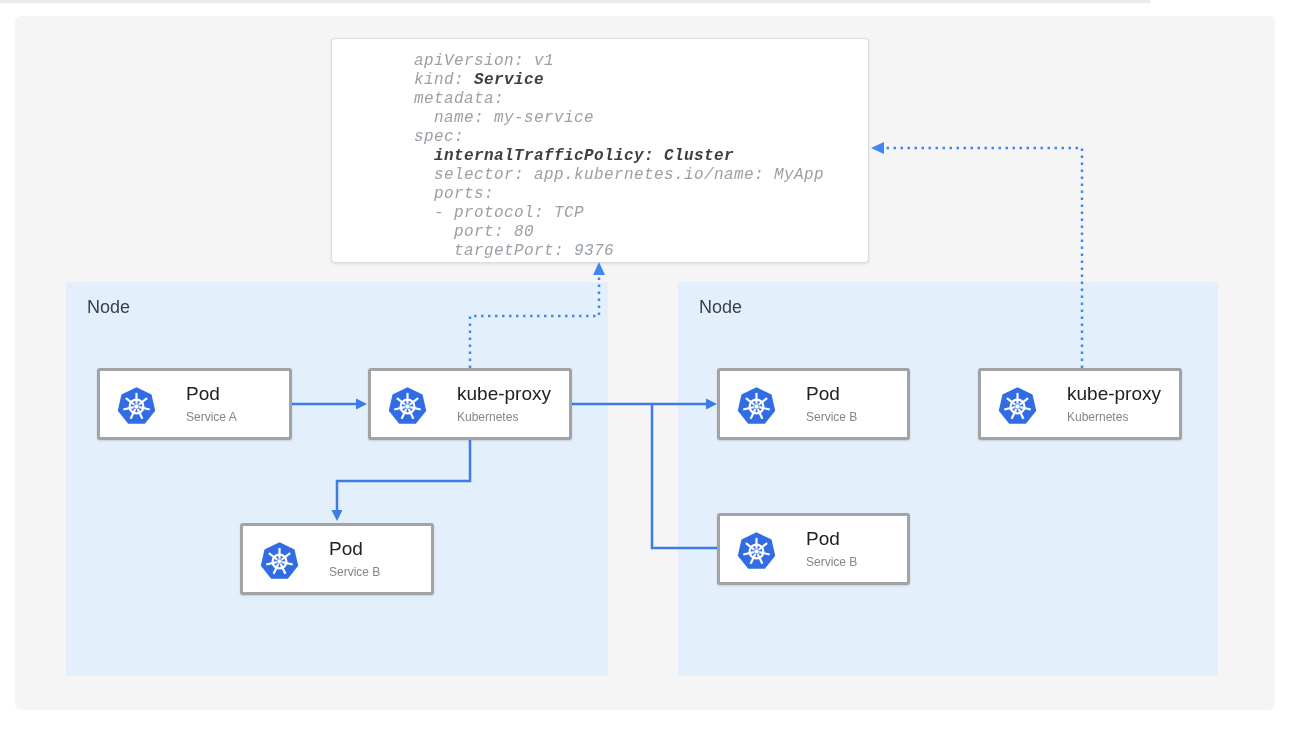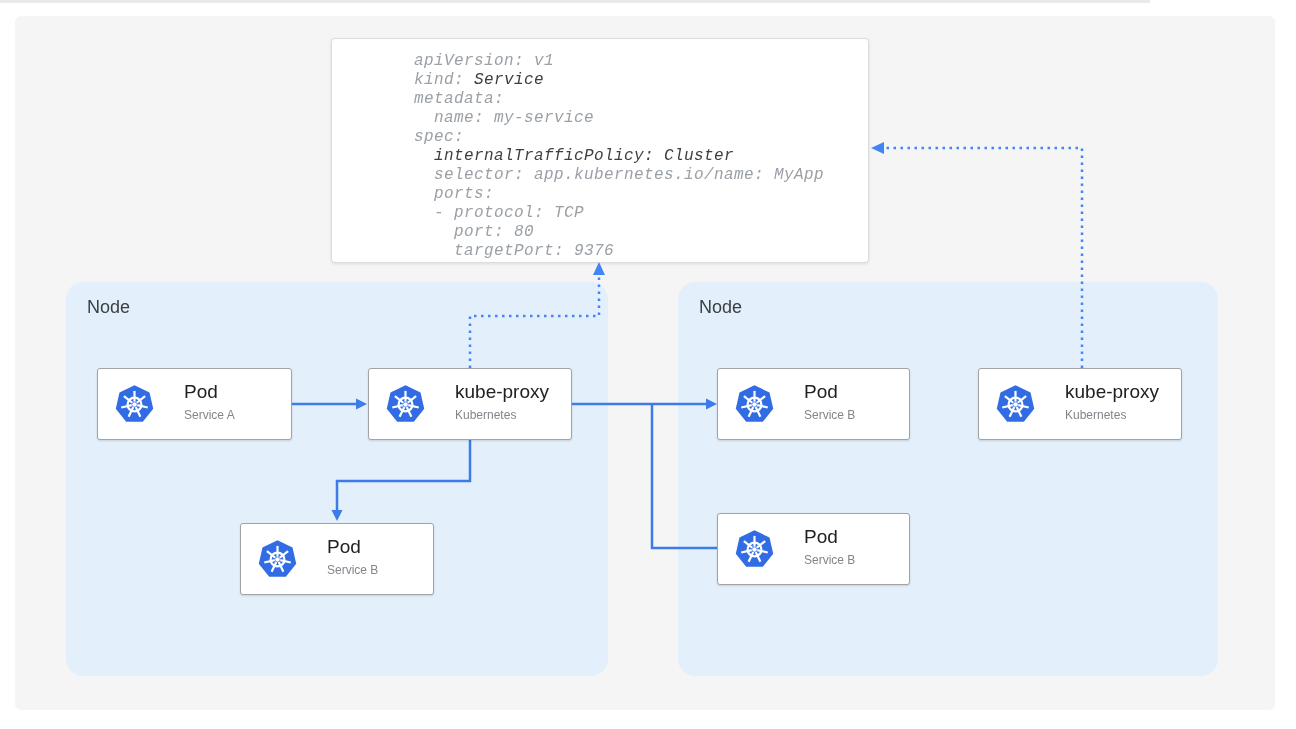--- a/index.html
+++ b/index.html
@@ -22,30 +22,30 @@
   .canvas{position:absolute;left:15px;top:16px;width:1260px;height:694px;
           background:var(--canvas-bg);border-radius:6px;}
 
   
   .yaml-card{position:absolute;left:331px;top:38px;width:538px;height:225px;
              background:#ffffff;border:1px solid #dadce0;border-radius:4px;
              box-shadow:0 1px 3px rgba(60,64,67,.12);}
   .code{padding:13px 0 0 82px;font-family:"Liberation Mono",monospace;
         font-style:italic;font-size:16px;letter-spacing:.4px;line-height:19px;
         color:var(--code);white-space:pre;}
-  .code .code-bold{font-weight:normal;color:var(--code-bold);}
-
-  
-  .node{position:absolute;top:282px;height:394px;background:var(--node-bg);border-radius:17px;}
+  .code .code-bold{font-weight:bold;color:var(--code-bold);}
+
+  
+  .node{position:absolute;top:282px;height:394px;background:var(--node-bg);border-radius:0;}
   .node-left{left:66px;width:542px;}
   .node-right{left:678px;width:540px;}
   .node-label{position:absolute;left:21px;top:15px;font-size:18px;color:#3a3f44;}
 
   
-  .card{position:absolute;height:72px;background:#ffffff;border:1px solid #a3a3a3;
+  .card{position:absolute;height:72px;background:#ffffff;border:3px solid #a3a3a3;
         border-radius:3px;box-shadow:0 1px 2px rgba(60,64,67,.18);}
   .k8s-icon{position:absolute;left:16px;top:15px;width:41px;height:41px;display:block;}
   .card-text{position:absolute;left:86px;top:11px;}
   .card-title{font-size:19px;line-height:24px;color:var(--title);}
   .card-subtitle{font-size:12px;line-height:20px;margin-top:1px;color:var(--subtitle);}
 
   .card-pod-a        {left:97px; top:368px;width:195px;}
   .card-kubeproxy-l  {left:368px;top:368px;width:204px;}
   .card-pod-b-left   {left:240px;top:523px;width:194px;}
   .card-pod-b-rtop   {left:717px;top:368px;width:193px;}

